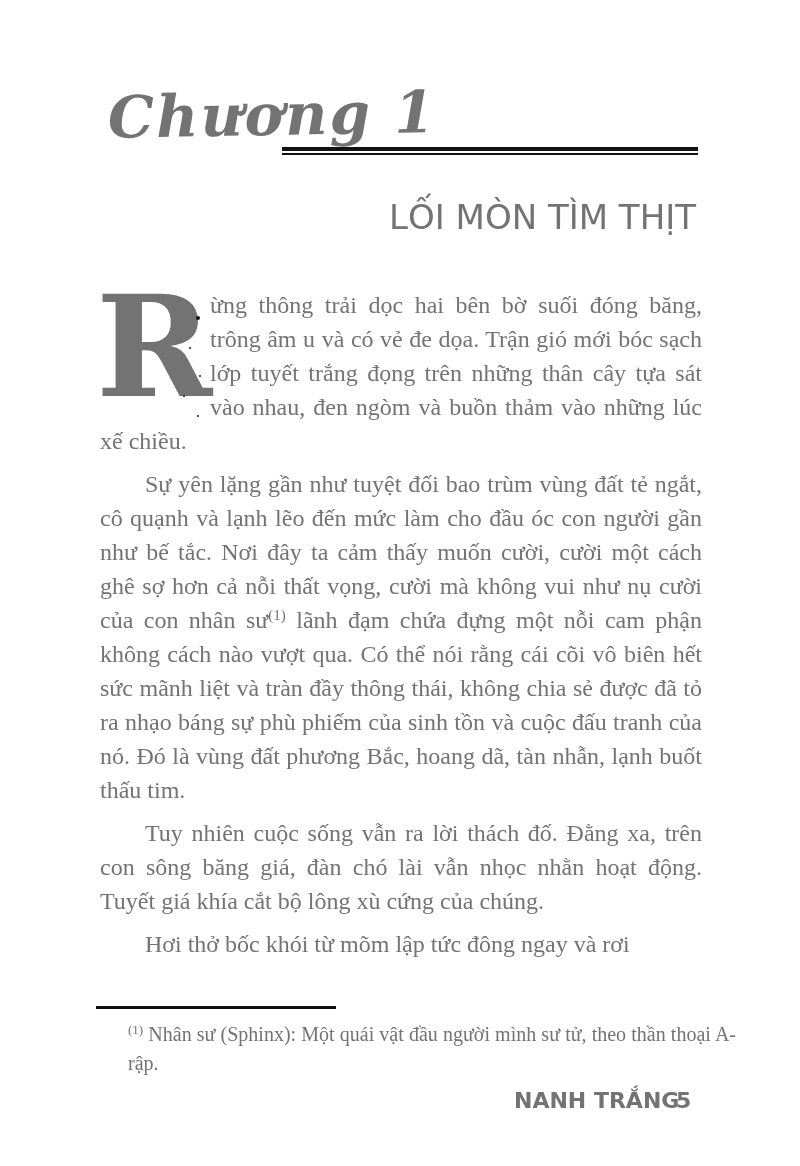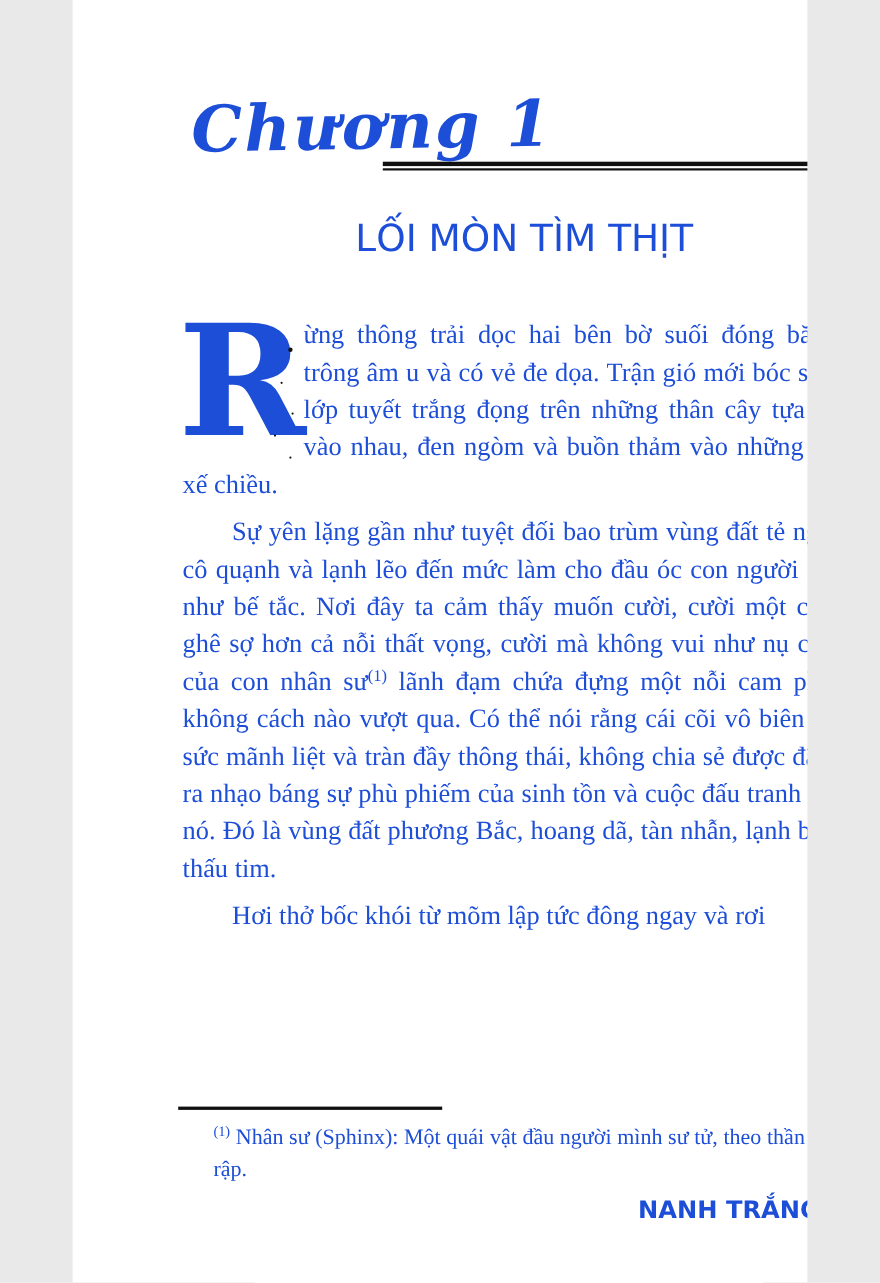--- a/index.html
+++ b/index.html
@@ -1,21 +1,21 @@
 <!DOCTYPE html>
 <html><head>
 <meta charset="utf-8">
 <style>
   html,body { margin:0; padding:0; background:#e9e9e9; }
   .page {
     position:relative;
-    width:668px; height:1166px;
+    width:800px; height:1166px;
     margin:0 auto;
     background:#ffffff;
-    color:#1d4ed8;
+    color:#737373;
     font-family:"Liberation Serif", serif;
     overflow:hidden;
   }
 
   
   .chapter-script {
     position:absolute; left:108px; top:86px;
     font-family:"DejaVu Serif", serif;
     font-style:italic; font-weight:bold;
     font-size:58px; line-height:1;
@@ -122,20 +122,21 @@
   <div class="content">
 
     <p>
       <span class="drop-cap">R</span><span>ừng thông trải dọc hai bên bờ suối đóng băng, trông âm u và có vẻ đe dọa. Trận gió mới bóc sạch lớp tuyết trắng đọng trên những thân cây tựa sát vào nhau, đen ngòm và buồn thảm vào những lúc xế chiều.</span>
     </p>
 
     <p class="indent">
       <span>Sự yên lặng gần như tuyệt đối bao trùm vùng đất tẻ ngắt, cô quạnh và lạnh lẽo đến mức làm cho đầu óc con người gần như bế tắc. Nơi đây ta cảm thấy muốn cười, cười một cách ghê sợ hơn cả nỗi thất vọng, cười mà không vui như nụ cười của con nhân sư</span><span class="sup">(1)</span><span> lãnh đạm chứa đựng một nỗi cam phận không cách nào vượt qua. Có thể nói rằng cái cõi vô biên hết sức mãnh liệt và tràn đầy thông thái, không chia sẻ được đã tỏ ra nhạo báng sự phù phiếm của sinh tồn và cuộc đấu tranh của nó. Đó là vùng đất phương Bắc, hoang dã, tàn nhẫn, lạnh buốt thấu tim.</span>
     </p>
 
+    <p class="indent">Tuy nhiên cuộc sống vẫn ra lời thách đố. Đằng xa, trên con sông băng giá, đàn chó lài vẫn nhọc nhằn hoạt động. Tuyết giá khía cắt bộ lông xù cứng của chúng.</p>
 
     <p class="indent">Hơi thở bốc khói từ mõm lập tức đông ngay và rơi</p>
   </div>
 
   <div class="footnote-rule"></div>
 
   <div class="footnote">
     <span class="sup">(1)</span><span> Nhân sư (Sphinx): Một quái vật đầu người mình sư tử, theo thần thoại A-rập.</span>
   </div>
 

